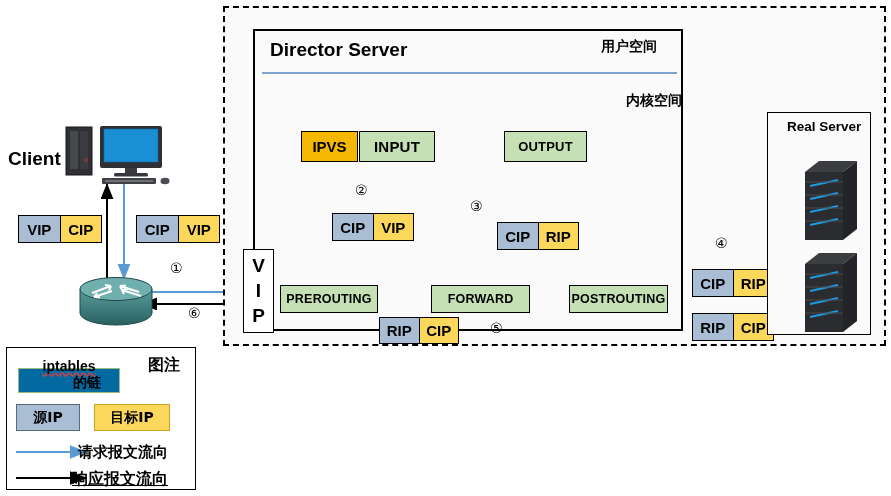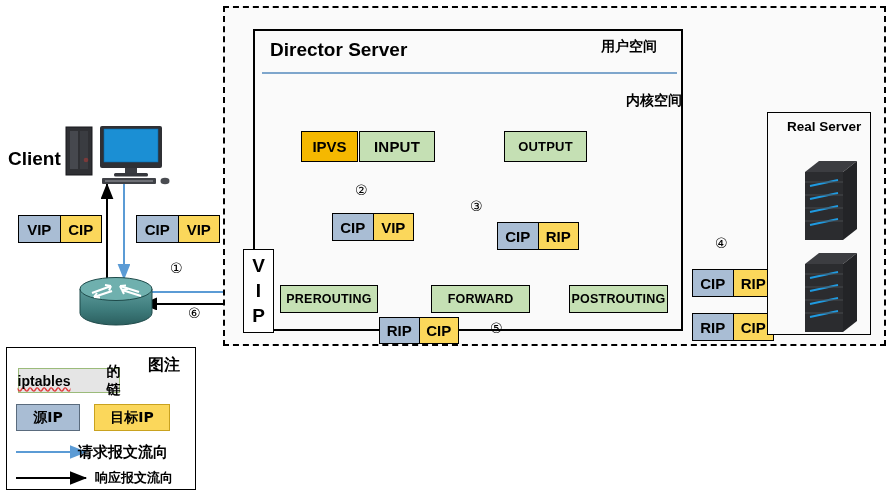--- a/index.html
+++ b/index.html
@@ -45,23 +45,23 @@
 
   
   .lbl{color:#000;white-space:nowrap;}
   .title-big{font-weight:bold;font-size:19px;}
   .title-md{font-weight:bold;font-size:13.5px;}
   .cjk{font-family:"DejaVu Sans","Liberation Sans",sans-serif;font-weight:bold;font-size:14px;}
   .circnum{font-size:14px;color:#000;font-family:"DejaVu Sans",sans-serif;}
 
   
   .legend-chip{
-    background:#e5e5e5;border:1px solid #9bbb7a;
-    display:flex;align-items:center;justify-content:center;
-    font-weight:bold;font-size:14px;color:#000;
+    background:#0369a1;border:1px solid #9bbb7a;
+    display:flex;align-items:center;justify-content:flex-end;
+    font-weight:bold;font-size:14px;color:#000;flex-direction:column;
   }
   .legend-src{background:#a9bdd4;border:1px solid #5a6b7d;
     display:flex;align-items:center;justify-content:center;
     font-weight:bold;font-size:14px;color:#000;}
   .legend-dst{background:#fbd75b;border:1px solid #c9a21f;
     display:flex;align-items:center;justify-content:center;
     font-weight:bold;font-size:14px;color:#000;}
   .spell{text-decoration:underline wavy #e03b3b;text-decoration-skip-ink:none;}
 
   svg{position:absolute;left:0;top:0;overflow:visible;}
@@ -277,15 +277,15 @@
   <div class="abs legend-dst cjk" style="left:94px;top:404px;width:76px;height:27px;">目标IP</div>
 
   <svg class="noevt" width="80" height="14" style="left:16px;top:445px;">
     <line x1="0" y1="7" x2="70" y2="7" stroke="#5b9bd5" stroke-width="2.2" marker-end="url(#arrBlue)"></line>
   </svg>
   <div class="abs cjk" style="left:78px;top:443px;font-size:15px;">请求报文流向</div>
 
   <svg class="noevt" width="80" height="14" style="left:16px;top:471px;">
     <line x1="0" y1="7" x2="70" y2="7" stroke="#000" stroke-width="2.2" marker-end="url(#arrBlack)"></line>
   </svg>
-  <div class="abs cjk" style="left:95px;top:469px;font-size:13px;">响应报文流向</div>
+  <div class="abs cjk" style="left:72px;top:469px;font-size:16px;text-decoration:underline;">响应报文流向</div>
 
 </div>
 
 </body></html>

